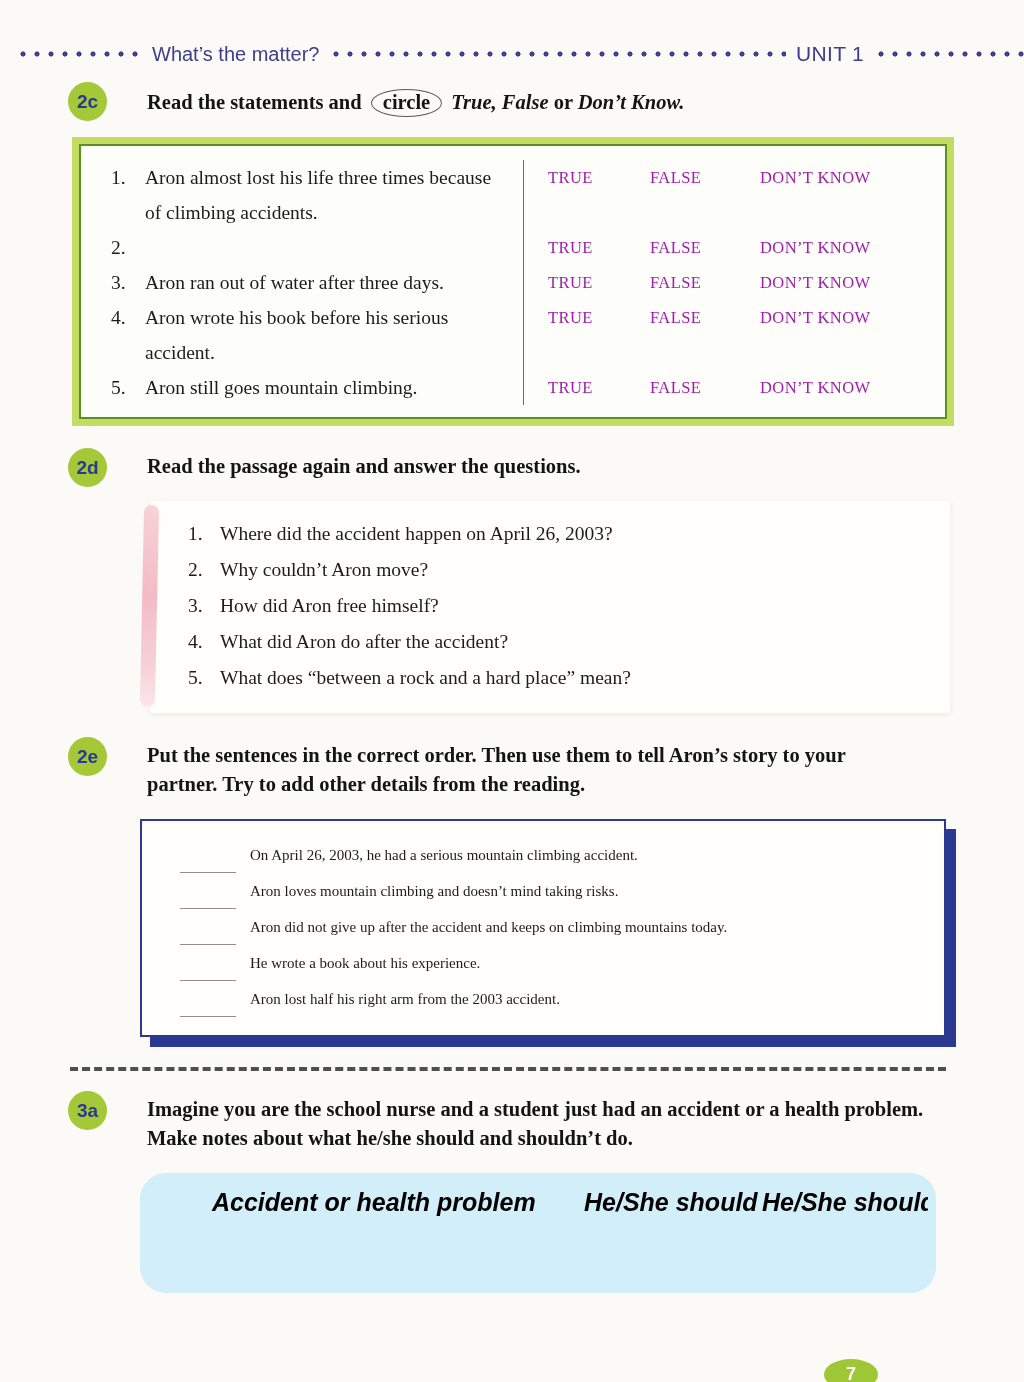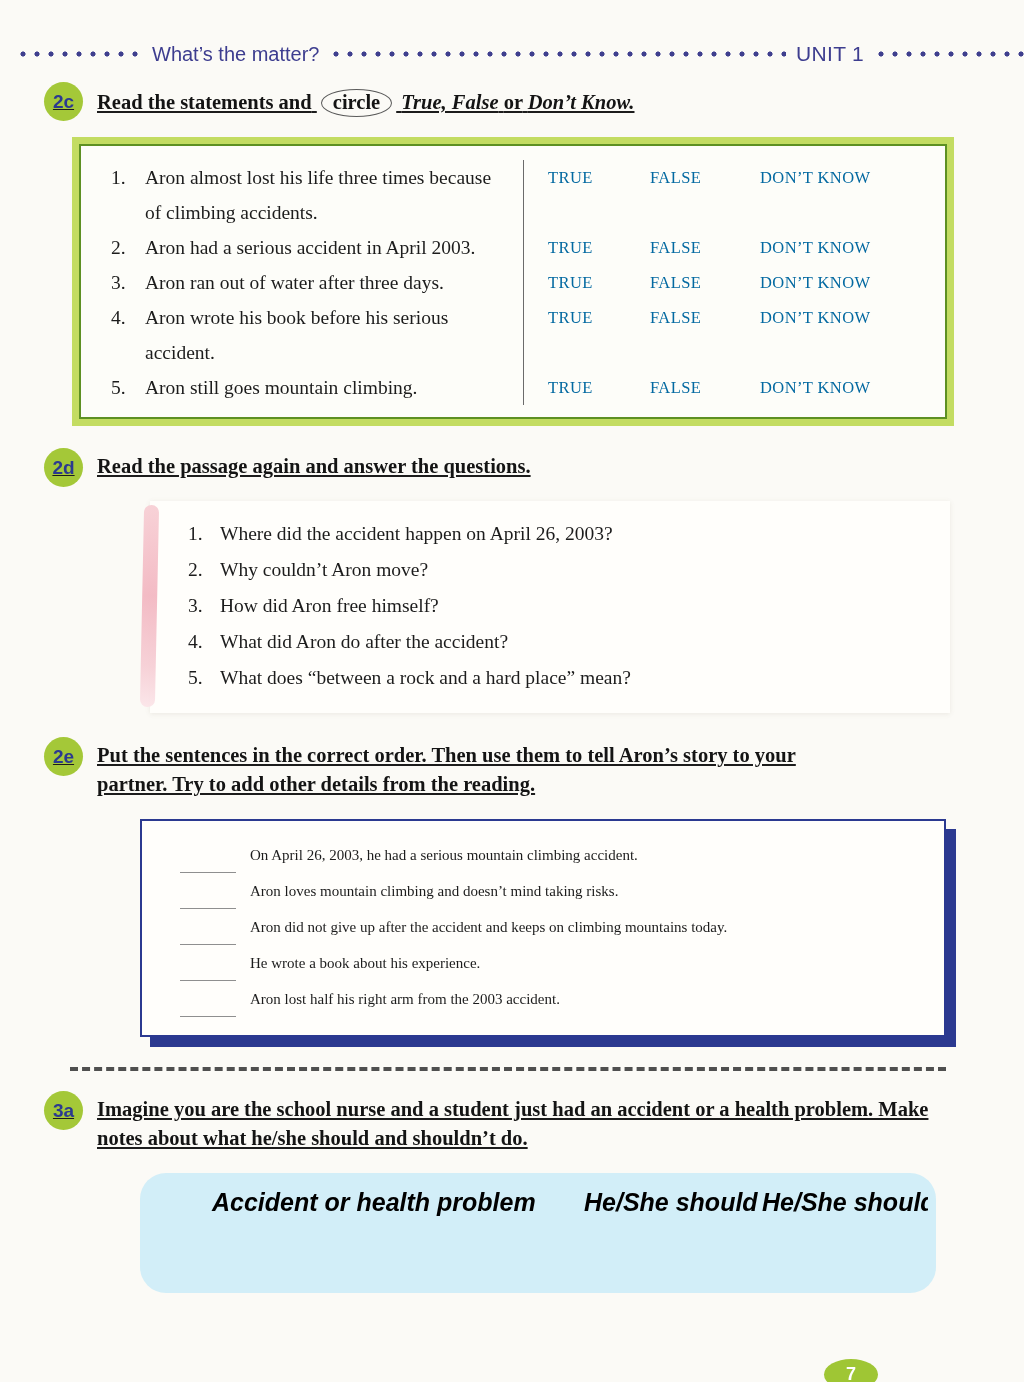--- a/index.html
+++ b/index.html
@@ -30,21 +30,21 @@
     background-repeat:repeat-x;
     background-position:left center;
   }
   .dots-left { width:126px; flex:none; }
   .dots-mid { flex:1; }
   .dots-right { width:158px; flex:none; margin-right:-8px; }
   .header-title { font-size:20px; font-weight:500; white-space:nowrap; }
   .header-unit { font-size:21px; font-weight:normal; white-space:nowrap; letter-spacing:0.3px; }
 
   
-  .sec { display:flex; align-items:flex-start; gap:14px; padding:0 70px 0 44px;text-decoration:underline; }
+  .sec { display:flex; align-items:flex-start; gap:40px; padding:0 70px 0 68px; }
   .badge {
     flex:none;
     width:39px; height:39px;
     border-radius:50%;
     background:#a4c838;
     color:#2b3990;
     font-family:"Liberation Sans", sans-serif;
     font-weight:bold;
     font-size:19px;
     display:flex; align-items:center; justify-content:center;
@@ -88,21 +88,21 @@
   }
   .tf-stmt .num { width:34px; flex:none; }
   .tf-answers {
     width:422px; flex:none;
     border-left:1.5px solid #6b6b6b;
     display:flex;
     padding-left:24px;
     font-size:16.5px;
     letter-spacing:0.4px;
     line-height:35px;
-    color:#0369a1;
+    color:#a21caf;
   }
   .opt-true { width:102px; flex:none; }
   .opt-false { width:110px; flex:none; }
   .opt-dk { flex:1; }
 
   
   .sec-2d { margin-top:26px; }
   .q-panel {
     position:relative;
     margin:14px 74px 0 150px;
@@ -215,21 +215,20 @@
         <div class="tf-answers">
           <span class="opt-true">TRUE</span>
           <span class="opt-false">FALSE</span>
           <span class="opt-dk">DON’T KNOW</span>
         </div>
       </div>
 
       <div class="tf-row">
         <div class="tf-stmt">
           <span class="num">2.</span>
-          <span>Aron had a serious accident in April 2003.</span>
         </div>
         <div class="tf-answers">
           <span class="opt-true">TRUE</span>
           <span class="opt-false">FALSE</span>
           <span class="opt-dk">DON’T KNOW</span>
         </div>
       </div>
 
       <div class="tf-row">
         <div class="tf-stmt">

